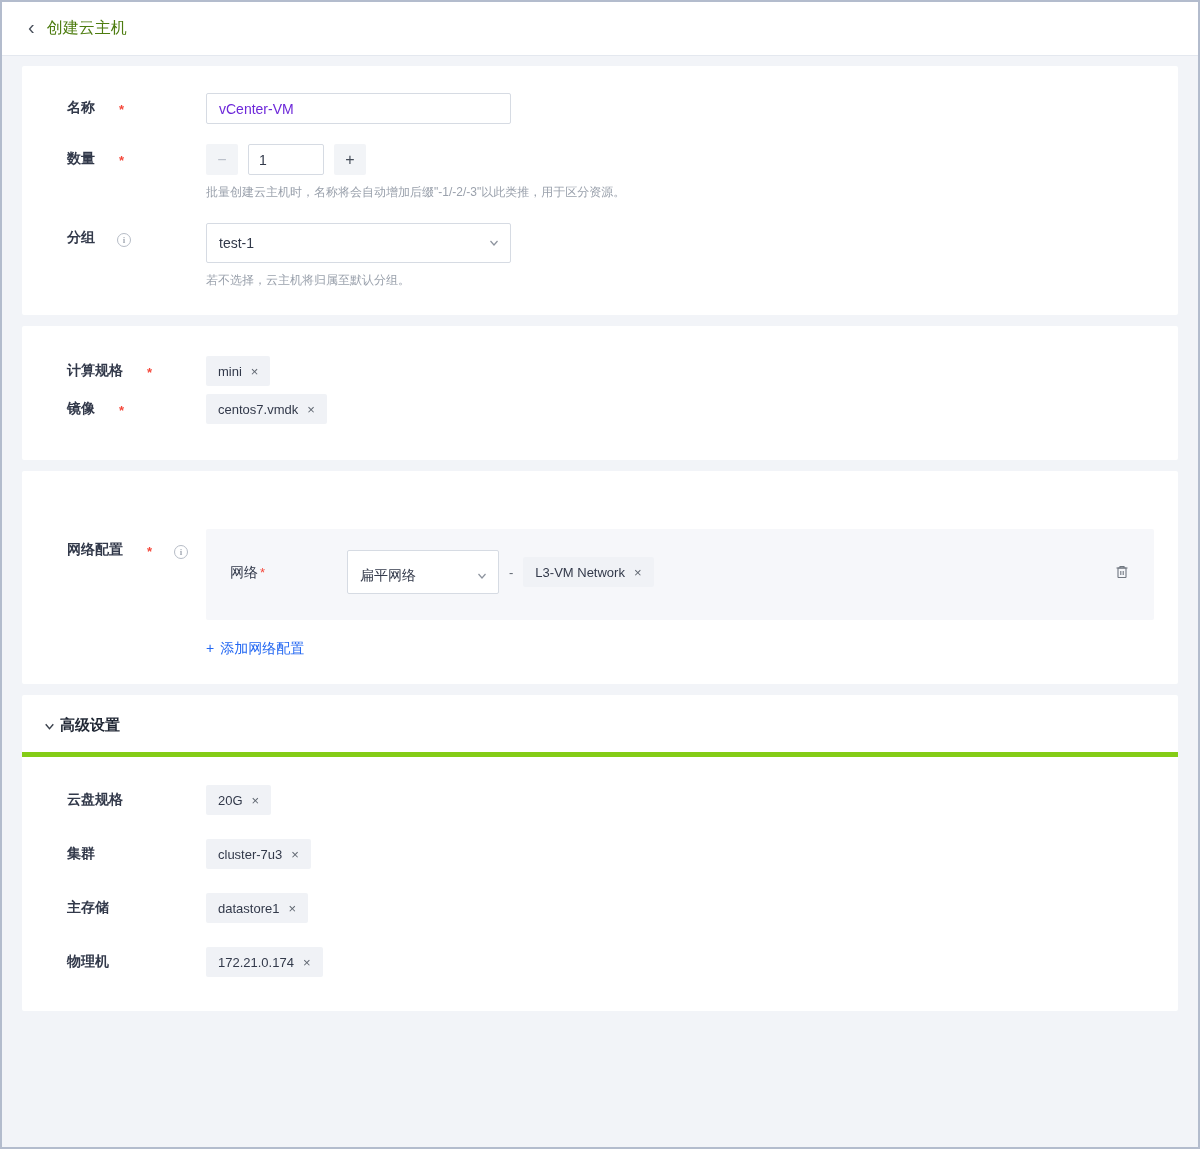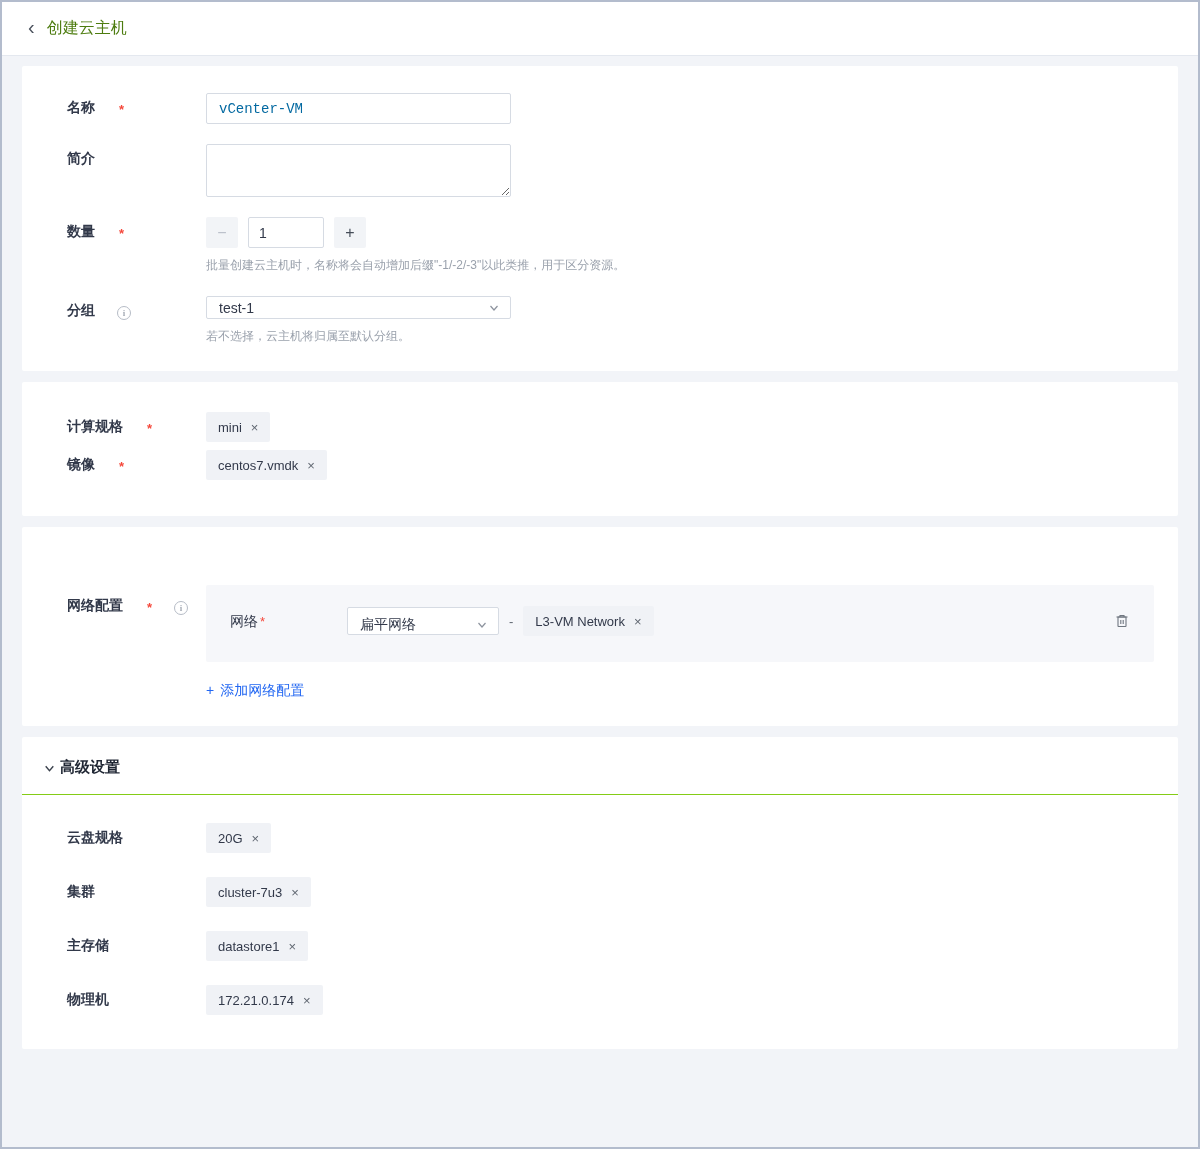--- a/index.html
+++ b/index.html
@@ -48,22 +48,22 @@
   .required { color:#f5483b; margin-left:2px; font-size:13px; }
   .info-icon {
     display:inline-flex; align-items:center; justify-content:center;
     width:14px; height:14px; border:1px solid #b6bcc6; border-radius:50%;
     color:#a6acb6; font-size:9px; font-style:normal; line-height:1;
     font-family:"Liberation Serif", serif;
   }
 
   .text-input {
     width:305px; height:31px; border:1px solid #d6dbe3; border-radius:2px;
-    font-size:14px; color:#0369a1; padding:0 12px; outline:none;
-    font-family:Liberation Mono, monospace; background:#fff;
+    font-size:14px; color:#6d28d9; padding:0 12px; outline:none;
+    font-family:Liberation Sans, sans-serif; background:#fff;
   }
   .textarea {
     width:305px; height:53px; border:1px solid #d6dbe3; border-radius:2px;
     font-size:14px; color:#32394a; padding:6px 12px; outline:none; resize:vertical;
     font-family:"Liberation Sans", sans-serif; background:#fff;
   }
   .hint { font-size:12px; color:#9aa1ac; margin-top:9px; }
 
   
   .stepper { display:flex; align-items:center; gap:10px; }
@@ -74,21 +74,21 @@
   }
   .step-btn.minus { color:#b9bfc9; }
   .step-input {
     width:76px; height:31px; border:1px solid #d6dbe3; border-radius:2px;
     font-size:14px; color:#32394a; padding:0 10px; outline:none;
     font-family:"Liberation Sans", sans-serif;
   }
 
   
   .select-box {
-    width:305px; height:23px; border:1px solid #d6dbe3; border-radius:2px;
+    width:305px; height:40px; border:1px solid #d6dbe3; border-radius:2px;
     display:flex; align-items:center; justify-content:space-between;
     padding:0 10px 0 12px; background:#fff; cursor:pointer;
   }
   .select-box .sel-val { font-size:14px; color:#32394a; }
   .chev { flex:0 0 auto; display:flex; }
 
   
   .tag {
     display:inline-flex; align-items:center; gap:9px;
     background:#f0f2f6; border-radius:2px; padding:0 12px; height:30px;
@@ -99,21 +99,21 @@
   
   .net-panel {
     flex:1; background:#f6f7fa; border-radius:2px;
     padding:21px 22px 26px 24px; margin-top:-6px;
   }
   .net-line1 { display:flex; align-items:center; }
   .net-label {
     flex:0 0 117px; font-size:14px; color:#32394a; padding-top:1px;
   }
   .net-select {
-    width:152px; height:28px; border:1px solid #d6dbe3; border-radius:2px;
+    width:152px; height:44px; border:1px solid #d6dbe3; border-radius:2px;
     background:#fff; display:flex; align-items:center; justify-content:space-between;
     padding:7px 10px 0 12px; cursor:pointer;
   }
   .net-select .sel-val { font-size:14px; color:#32394a; }
   .net-dash { margin:0 10px; color:#5f6670; font-size:13px; }
   .net-spacer { flex:1; }
   .trash-btn { background:none; border:none; padding:2px; cursor:pointer; display:flex; }
   .net-line2 { display:flex; align-items:center; margin-left:117px; margin-top:19px; gap:30px; }
   .radio-item, .check-item { display:flex; align-items:center; gap:8px; cursor:pointer; }
   .radio-item .lbl, .check-item .lbl { font-size:14px; color:#32394a; }
@@ -128,21 +128,21 @@
   .add-link {
     margin-left:160px; margin-top:20px;
     font-size:14px; color:#2267f2; cursor:pointer; display:inline-flex; gap:6px;
     background:none; border:none; padding:0; font-family:"Liberation Sans", sans-serif;
   }
 
   
   .adv-header {
     display:flex; align-items:center; gap:4px;
     padding:21px 24px 17px 21px; cursor:pointer;
-    border-bottom:1px solid #84cc16;
+    border-bottom:5px solid #84cc16;
   }
   .adv-chev { color:#3a414c; display:flex; margin-top:1px; }
   .adv-title { font-size:15px; color:#1f2633; font-weight:700; }
   .adv-fields { padding:28px 24px 0; }
   .adv-fields .form-row { margin-bottom:24px; }
 
   .flex-spacer { flex:1; }
 
   
   .page-footer {
@@ -175,26 +175,20 @@
     <div class="panel panel-basic">
 
       <div class="form-row">
         <div class="form-label">
           <span>名称</span>
             <span class="required">*</span>
         </div>
         <input class="text-input" value="vCenter-VM" style="">
       </div>
 
-      <div class="form-row">
-        <div class="form-label">
-          <span>简介</span>
-        </div>
-        <textarea class="textarea" style=""></textarea>
-      </div>
 
       <div class="form-row" style="margin-bottom:22px;">
         <div class="form-label">
           <span>数量</span>
             <span class="required">*</span>
         </div>
         <div>
           <div class="stepper">
             <button class="step-btn minus">−</button>
             <input class="step-input" value="1" style="">

